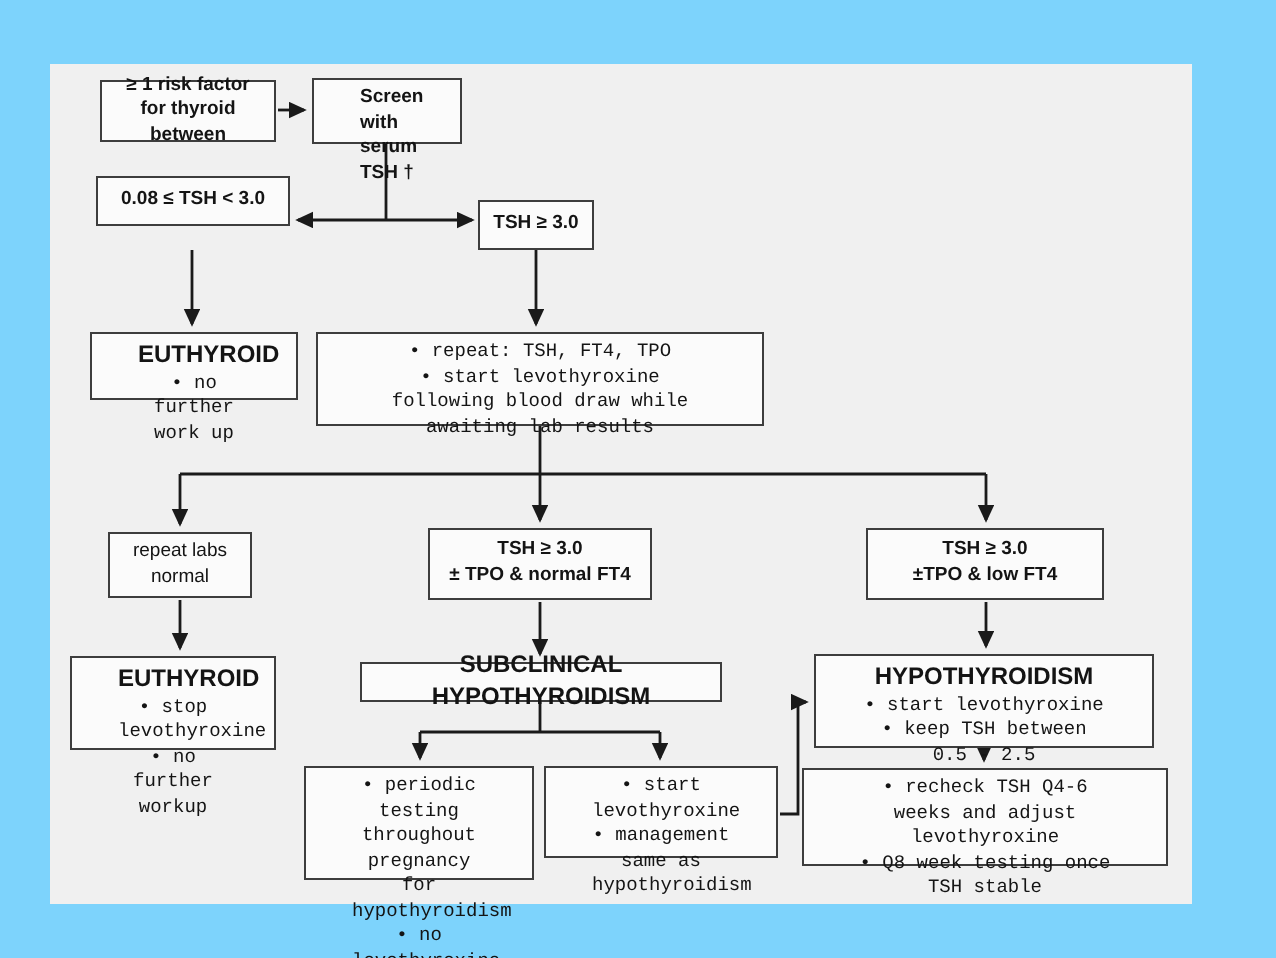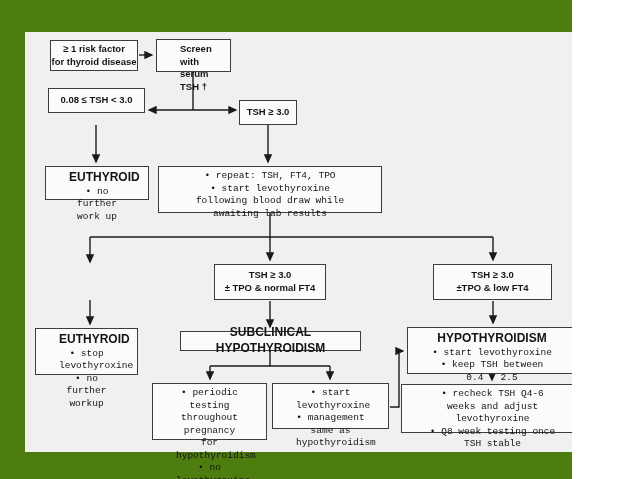--- a/index.html
+++ b/index.html
@@ -1,17 +1,17 @@
 <!DOCTYPE html>
 <html><head>
 <meta charset="utf-8">
 <style>
   html,body { margin:0; padding:0; background:#ffffff; }
   .stage {
-    position:relative; width:572px; height:479px; background:#4d7c0f;
+    position:relative; width:638px; height:479px; background:#7dd3fc;
     font-family:"Liberation Sans","DejaVu Sans",sans-serif; color:#141414;
     overflow:hidden;
   }
   .canvas-bg {
     position:absolute; left:25px; top:32px; width:571px; height:420px;
     background:#f0f0f0;
   }
   svg.connectors { position:absolute; left:0; top:0; width:638px; height:479px; }
   .node {
     position:absolute; box-sizing:border-box;
@@ -65,21 +65,21 @@
       <path d="M330,366 L330,379" marker-end="url(#arrow)"></path>
 
       <path d="M390,407 L399,407 L399,351 L403,351" marker-end="url(#arrow)"></path>
 
       <path d="M492,374 L492,380" marker-end="url(#arrow)"></path>
     </g>
   </svg>
 
   <div class="node center cond" style="left:50px; top:40px; width:88px; height:31px;">
     <span>≥ 1 risk factor</span>
-    <span>for thyroid disease</span>
+    <span>for thyroid between</span>
   </div>
 
   <div class="node leftpad cond" style="left:156px; top:39px; width:75px; height:33px;">
     <div>Screen with</div>
     <div>serum TSH †</div>
   </div>
 
   <div class="node center cond" style="left:48px; top:88px; width:97px; height:25px;">
     <span>0.08 ≤ TSH &lt; 3.0</span>
   </div>
@@ -91,20 +91,24 @@
   <div class="node leftpad" style="left:45px; top:166px; width:104px; height:34px;">
     <div class="title">EUTHYROID</div>
     <div class="bullet">• no further work up</div>
   </div>
 
   <div class="node leftpad" style="left:158px; top:166px; width:224px; height:47px;">
     <div class="bullet">• repeat: TSH, FT4, TPO</div>
     <div class="bullet">• start levothyroxine following blood draw while awaiting lab results</div>
   </div>
 
+  <div class="node center" style="left:54px; top:266px; width:72px; height:33px;">
+    <span>repeat labs</span>
+    <span>normal</span>
+  </div>
 
   <div class="node center cond" style="left:214px; top:264px; width:112px; height:36px;">
     <span>TSH ≥ 3.0</span>
     <span>± TPO &amp; normal FT4</span>
   </div>
 
   <div class="node center cond" style="left:433px; top:264px; width:119px; height:36px;">
     <span>TSH ≥ 3.0</span>
     <span>±TPO &amp; low FT4</span>
   </div>
@@ -115,21 +119,21 @@
     <div class="bullet">• no further workup</div>
   </div>
 
   <div class="node center" style="left:180px; top:331px; width:181px; height:20px;">
     <span class="title">SUBCLINICAL HYPOTHYROIDISM</span>
   </div>
 
   <div class="node leftpad" style="left:407px; top:327px; width:170px; height:47px;">
     <div class="title centered">HYPOTHYROIDISM</div>
     <div class="bullet">• start levothyroxine</div>
-    <div class="bullet">• keep TSH between 0.4 - 2.5</div>
+    <div class="bullet">• keep TSH between 0.5 - 2.5</div>
   </div>
 
   <div class="node leftpad" style="left:152px; top:383px; width:115px; height:57px;">
     <div class="bullet">• periodic testing throughout pregnancy for hypothyroidism</div>
     <div class="bullet">• no levothyroxine</div>
   </div>
 
   <div class="node leftpad" style="left:272px; top:383px; width:117px; height:46px;">
     <div class="bullet">• start levothyroxine</div>
     <div class="bullet">• management same as hypothyroidism</div>

